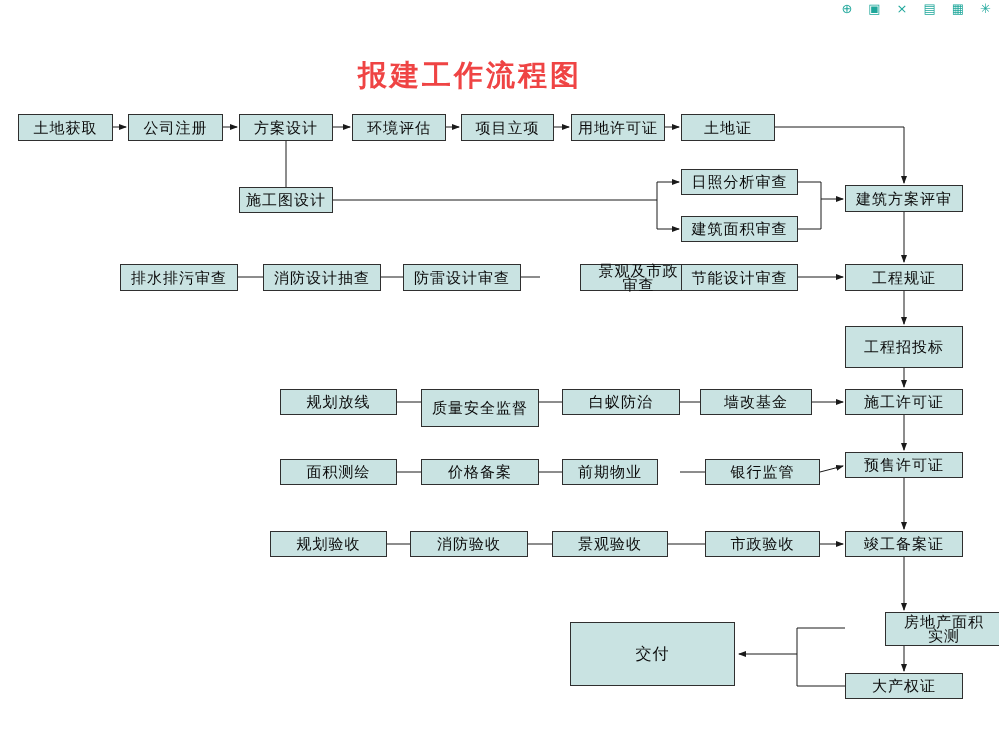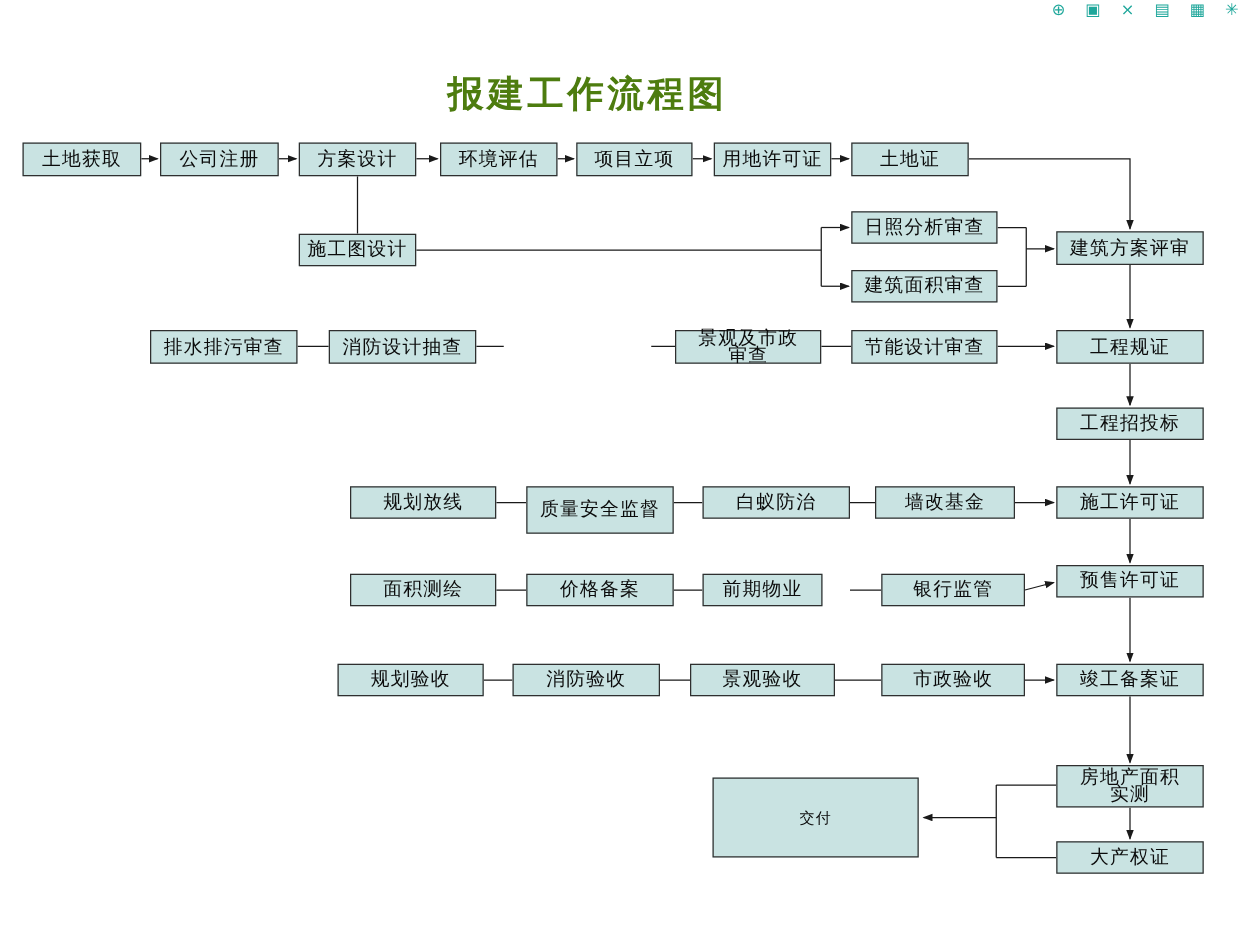--- a/index.html
+++ b/index.html
@@ -2,32 +2,32 @@
 <html><head>
 <meta charset="utf-8">
 <style>
   html,body { margin:0; padding:0; background:#ffffff; }
   .stage {
     position:relative; width:999px; height:744px; background:#ffffff;
     font-family:"Liberation Serif", serif; overflow:hidden;
   }
   .title {
     position:absolute; left:0; top:56px; width:940px; text-align:center;
-    font-size:29px; font-weight:bold; color:#4d7c0f; letter-spacing:3px;
+    font-size:29px; font-weight:bold; color:#ef4444; letter-spacing:3px;
     font-family:Liberation Sans, sans-serif;
   }
   svg.connectors { position:absolute; left:0; top:0; pointer-events:none; }
   .node {
     position:absolute; box-sizing:border-box;
     background:#c9e3e2; border:1px solid #2f2f2f;
     display:flex; align-items:center; justify-content:center; text-align:center;
     font-size:15px; line-height:14px; color:#0b0b0b; letter-spacing:1px;
   }
-  .node.wrap { padding:0 11px; }
-  .node.big { font-size:12px; }
+  .node.wrap { padding:0 11px;margin-left:40px; }
+  .node.big { font-size:16px; }
   .toolbar {
     position:absolute; top:2px; right:8px; display:flex; gap:16px;
     font-family:"DejaVu Sans", sans-serif;
   }
   .toolbar .tb-icon {
     color:#1fa79b; font-size:13px; line-height:13px; cursor:default;
   }
 </style>
 </head>
 <body>
@@ -109,25 +109,26 @@
   <div class="node" style="left:571px;top:114px;width:94px;height:27px">用地许可证</div>
   <div class="node" style="left:681px;top:114px;width:94px;height:27px">土地证</div>
 
   <div class="node" style="left:239px;top:187px;width:94px;height:26px">施工图设计</div>
   <div class="node" style="left:681px;top:169px;width:117px;height:26px">日照分析审查</div>
   <div class="node" style="left:681px;top:216px;width:117px;height:26px">建筑面积审查</div>
   <div class="node" style="left:845px;top:185px;width:118px;height:27px">建筑方案评审</div>
 
   <div class="node" style="left:120px;top:264px;width:118px;height:27px">排水排污审查</div>
   <div class="node" style="left:263px;top:264px;width:118px;height:27px">消防设计抽查</div>
+  <div class="node" style="left:403px;top:264px;width:118px;height:27px">防雷设计审查</div>
   <div class="node wrap" style="left:540px;top:264px;width:117px;height:27px">景观及市政审查</div>
   <div class="node" style="left:681px;top:264px;width:117px;height:27px">节能设计审查</div>
   <div class="node" style="left:845px;top:264px;width:118px;height:27px">工程规证</div>
 
-  <div class="node" style="left:845px;top:326px;width:118px;height:26px">工程招投标</div>
+  <div class="node" style="left:845px;top:326px;width:118px;height:42px">工程招投标</div>
 
   <div class="node" style="left:280px;top:389px;width:117px;height:26px">规划放线</div>
   <div class="node" style="left:421px;top:389px;width:118px;height:38px">质量安全监督</div>
   <div class="node" style="left:562px;top:389px;width:118px;height:26px">白蚁防治</div>
   <div class="node" style="left:700px;top:389px;width:112px;height:26px">墙改基金</div>
   <div class="node" style="left:845px;top:389px;width:118px;height:26px">施工许可证</div>
 
   <div class="node" style="left:280px;top:459px;width:117px;height:26px">面积测绘</div>
   <div class="node" style="left:421px;top:459px;width:118px;height:26px">价格备案</div>
   <div class="node" style="left:562px;top:459px;width:96px;height:26px">前期物业</div>

